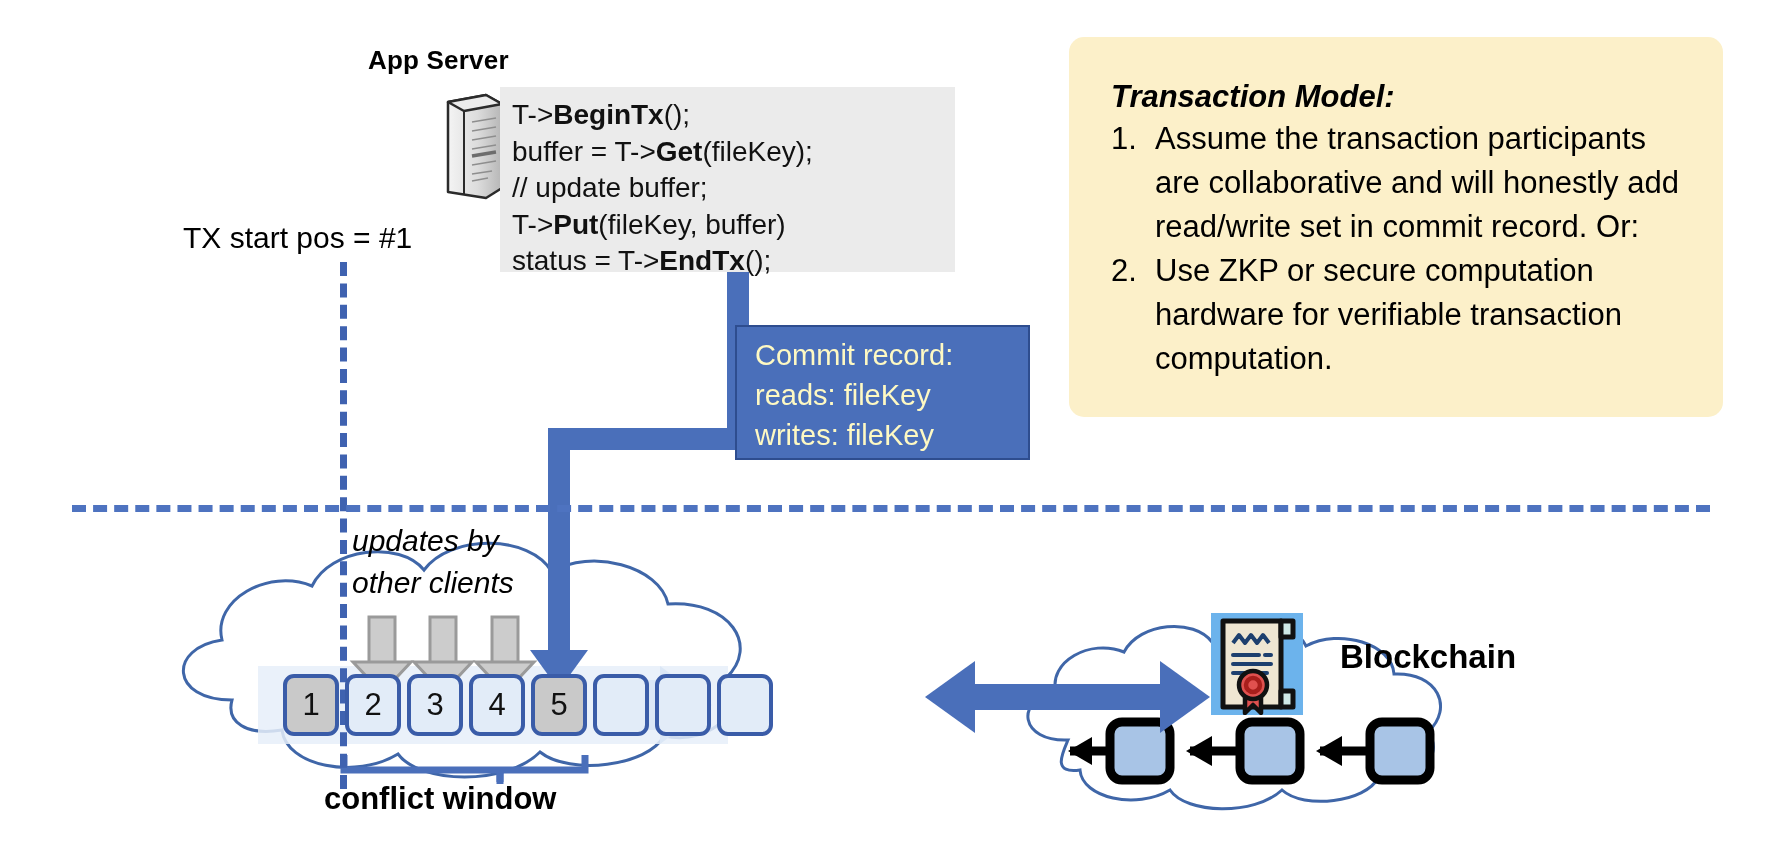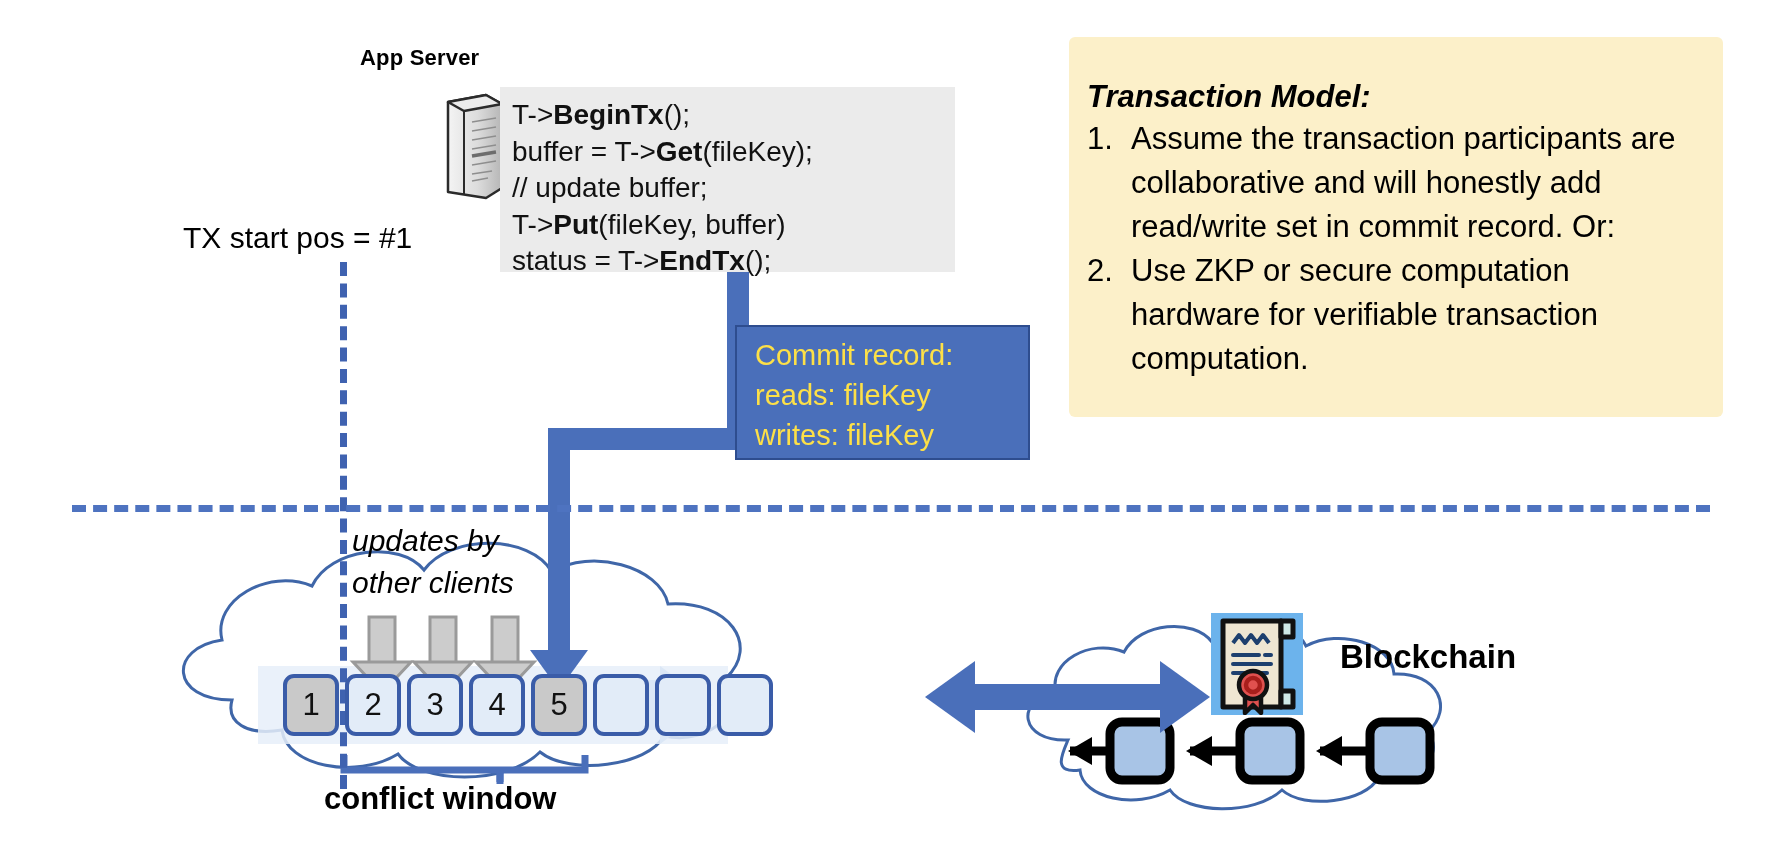--- a/index.html
+++ b/index.html
@@ -15,22 +15,22 @@
     position: relative;
     width: 1780px;
     height: 868px;
     overflow: hidden;
     background: #ffffff;
   }
   .abs { position: absolute; }
 
   
   #app-server-title {
-    left: 360px; top: 45px;
-    font-size: 22px;
+    left: 368px; top: 45px;
+    font-size: 26px;
     font-weight: bold;
     letter-spacing: .2px;
     white-space: nowrap;
   }
 
   
   #server-icon { left: 440px; top: 92px; width: 70px; height: 110px; }
 
   
   #code-panel {
@@ -72,34 +72,34 @@
   
   #commit-record-box {
     left: 735px; top: 325px;
     width: 295px; height: 135px;
     background: #4a6fba;
     border: 2px solid #2e4d8f;
     box-sizing: border-box;
     padding: 8px 0 0 18px;
   }
   .commit-line {
-    color: #fde047;
+    color: #fef9c3;
     font-size: 29px;
     line-height: 40px;
     white-space: nowrap;
   }
 
   
   #tx-model-box {
     left: 1069px; top: 37px;
     width: 654px; height: 380px;
     background: #fcf0c9;
-    border-radius: 6px;
+    border-radius: 15px;
     box-sizing: border-box;
-    padding: 42px 26px 0 18px;
+    padding: 42px 26px 0 42px;
   }
   #tx-model-heading {
     font-size: 31px;
     font-style: italic;
     font-weight: bold;
     margin-bottom: 2px;
   }
   .tx-model-item {
     display: flex;
     font-size: 31px;

